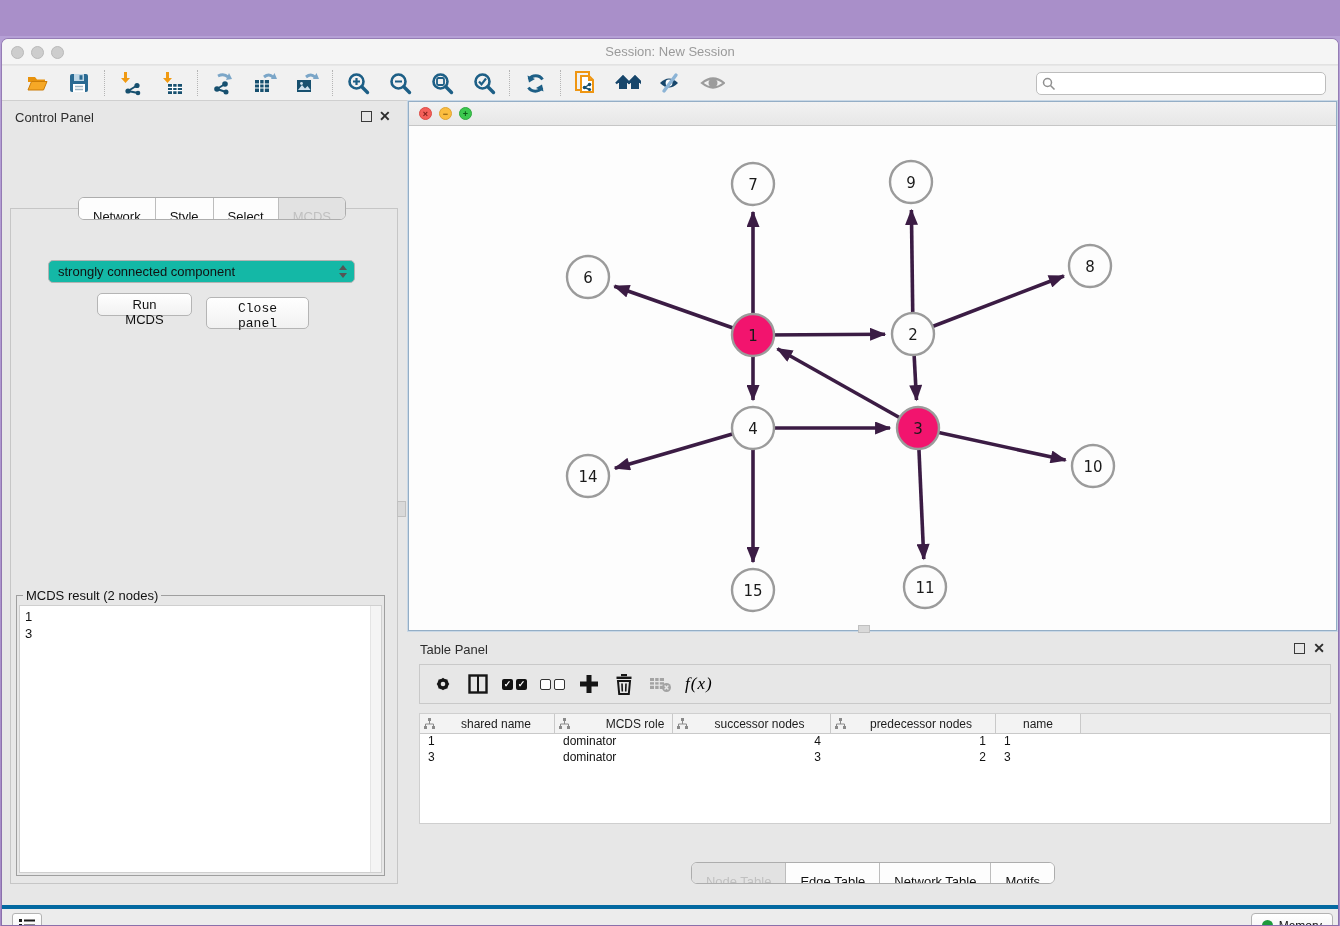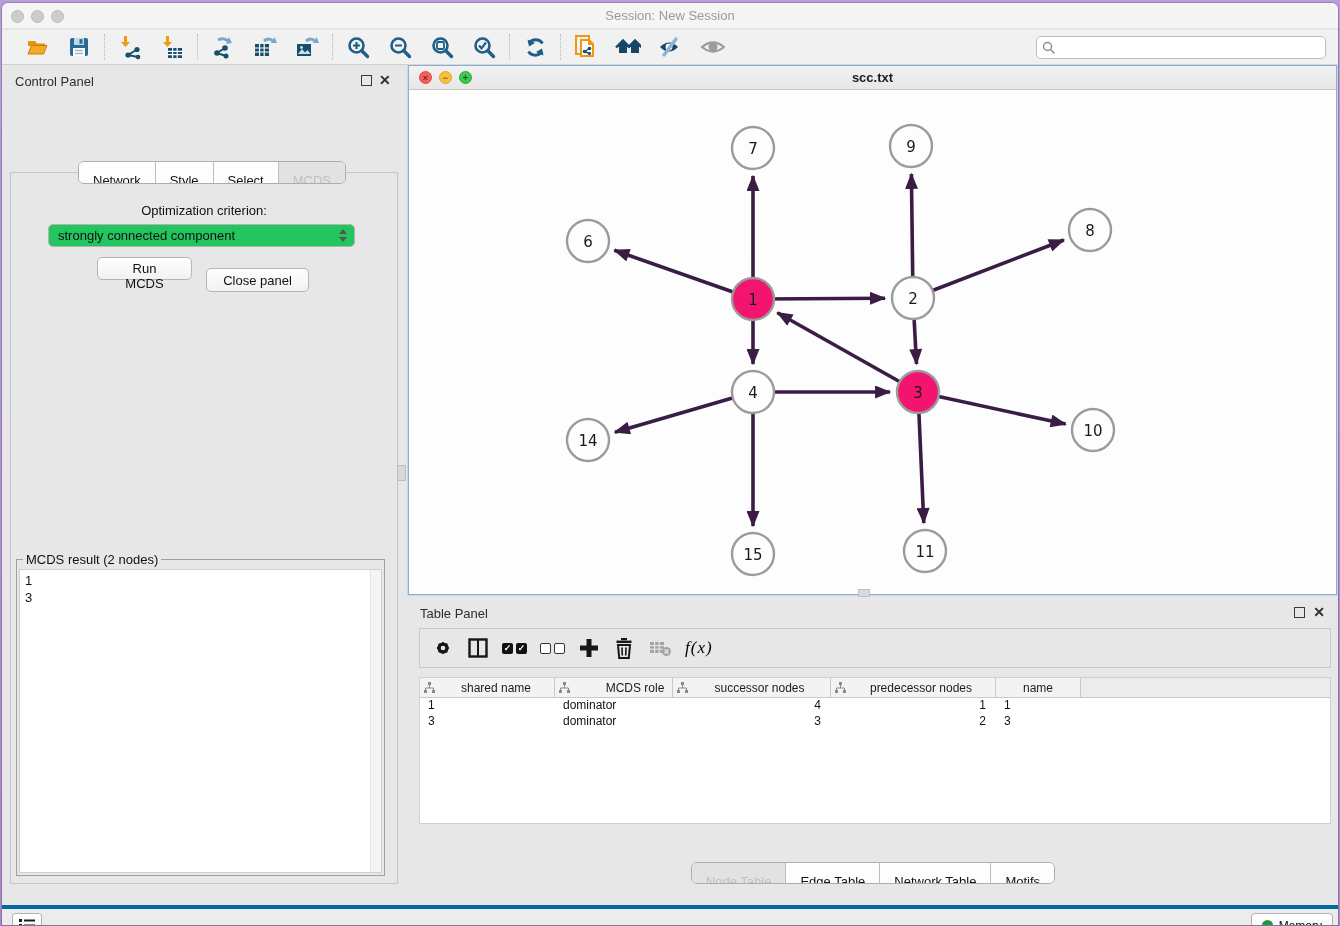--- a/index.html
+++ b/index.html
@@ -1,18 +1,18 @@
 <!DOCTYPE html>
 <html><head>
 <meta charset="utf-8">
 <style>
   * { margin:0; padding:0; box-sizing:border-box; }
   html,body { width:1340px; height:926px; }
   body { font-family:"Liberation Sans", sans-serif; background:#a98fc9; overflow:hidden; }
-  #frame { position:absolute; inset:0; background:linear-gradient(#b6a0d6,#a68bc7); }
+  #frame { position:absolute; inset:0; background:linear-gradient(#b6a0d6,#a68bc7);margin-top:36px; }
   #app { position:absolute; left:2px; top:3px; right:2px; bottom:1px;
          background:#e7e7e7; border-radius:6px 6px 0 0; overflow:hidden;
          box-shadow:0 0 0 1px rgba(90,60,120,.35); }
 
   
   #titlebar { position:absolute; left:0; top:0; right:0; height:26px; background:#f5f5f5;
               border-bottom:1px solid #e2e2e2; }
   .tl { position:absolute; top:7px; width:13px; height:13px; border-radius:50%; }
   .tl.gray { background:#cdcdcd; border:1px solid #b9b9b9; }
   #win-title { position:absolute; left:0; right:0; top:5px; text-align:center; font-size:13px; color:#9a9a9a; }
@@ -37,31 +37,31 @@
   .close-btn { position:absolute; top:7px; font-size:14px; font-weight:bold; color:#2e2e2e; }
   #cp-body { position:absolute; left:8px; right:8px; top:107px; bottom:8px;
              border:1px solid #c6c6c6; background:#e7e7e7; }
   .seg-tabs { position:absolute; display:inline-flex; border:1px solid #adadad; border-radius:6px;
               overflow:hidden; background:#fff; height:23px; }
   #cp-tabs { top:96px; left:76px; z-index:3; }
   .seg { padding:11px 14px 0 14px; font-size:13px; color:#111; border-left:1px solid #bdbdbd; background:#fdfdfd; }
   .seg:first-child { border-left:none; }
   .seg.active { background:#e2e2e2; color:#c0c0c0; }
   #opt-label { position:absolute; left:0; right:0; top:30px; text-align:center; font-size:13px; color:#111; }
-  #criterion-select { position:absolute; left:37px; right:42px; top:51px; height:23px; background:#22c55e;
+  #criterion-select { position:absolute; left:37px; right:42px; top:51px; height:23px; background:#14b8a6;
                       border:1px solid #b3b3b3; border-radius:5px; font-size:13px; color:#111;
                       display:flex; align-items:center; padding-left:9px; }
   .updown { position:absolute; right:7px; top:4px; }
   .updown i { display:block; width:0; height:0; border-left:4px solid transparent; border-right:4px solid transparent; }
   .updown i.up { border-bottom:5px solid #555; margin-bottom:3px; }
   .updown i.dn { border-top:5px solid #555; }
   .btn { background:linear-gradient(#ffffff,#f1f1f1); border:1px solid #b5b5b5; border-radius:5px;
          font-size:13px; color:#111; padding:3px 14px; font-family:"Liberation Sans",sans-serif; }
   #run-btn { position:absolute; left:86px; top:84px; width:95px; height:23px; }
-  #closepanel-btn { position:absolute; left:195px; top:95px; width:103px; height:24px; }
+  #closepanel-btn { position:absolute; left:195px; top:88px; width:103px; height:32px;font-family:Liberation Mono, monospace; }
   #result-box { position:absolute; left:5px; right:12px; top:386px; bottom:7px;
                 border:1px solid #9f9f9f; }
   #result-legend { position:absolute; left:6px; top:-8px; background:#e7e7e7; padding:0 3px; font-size:13px; color:#111; }
   #result-inner { position:absolute; left:2px; right:2px; top:9px; bottom:2px; background:#fff;
                   border:1px solid #cfcfcf; font-size:13px; color:#111; line-height:17px; padding:2px 5px; }
   #result-scroll { position:absolute; right:0; top:0; bottom:0; width:11px; background:#f4f4f4; border-left:1px solid #e4e4e4; }
 
   
   .vgrip { position:absolute; left:395px; top:462px; width:9px; height:16px; background:#d9d9d9; border:1px solid #c0c0c0; }
   .hgrip { position:absolute; left:856px; top:586px; width:12px; height:8px; background:#d9d9d9; border:1px solid #c0c0c0; }
@@ -297,21 +297,20 @@
       <span class="float-btn" style="left:359px"></span>
       <span class="close-btn" style="left:377px">✕</span>
     </div>
     <div class="seg-tabs" id="cp-tabs">
       <span class="seg">Network</span>
       <span class="seg">Style</span>
       <span class="seg">Select</span>
       <span class="seg active">MCDS</span>
     </div>
     <div id="cp-body">
-      <div id="opt-label">Optimization criterion:</div>
       <div id="criterion-select">
         <span>strongly connected component</span>
         <span class="updown">
               <i class="up"></i>
               <i class="dn"></i>
             </span>
       </div>
       <button class="btn" id="run-btn">Run MCDS</button>
       <button class="btn" id="closepanel-btn">Close panel</button>
       <div id="result-box">
@@ -325,21 +324,20 @@
     </div>
   </div>
 
   <div class="vgrip"></div>
 
   <div id="net-window">
     <div id="net-titlebar">
       <span class="ntl red" style="left:10px">×</span>
       <span class="ntl yellow" style="left:30px">−</span>
       <span class="ntl green" style="left:50px">+</span>
-      <div id="net-title">scc.txt</div>
     </div>
     <div id="graph-canvas">
       <svg id="graph-svg" width="930" height="504">
             <defs>
               <marker id="arrow" viewBox="0 0 10 8" refX="9.2" refY="4" markerWidth="17" markerHeight="13" orient="auto" markerUnits="userSpaceOnUse">
                 <path d="M0,0 L10,4 L0,8 Z" fill="#3b1c44"></path>
               </marker>
             </defs>
             <line x1="344" y1="209" x2="344.0" y2="86.0" stroke="#3b1c44" stroke-width="3.6" marker-end="url(#arrow)"></line>
             <line x1="344" y1="209" x2="205.4" y2="160.3" stroke="#3b1c44" stroke-width="3.6" marker-end="url(#arrow)"></line>

